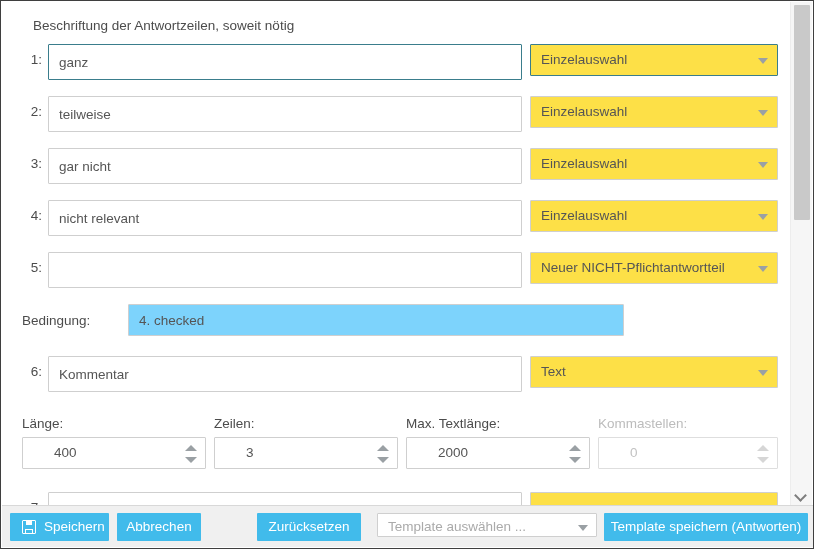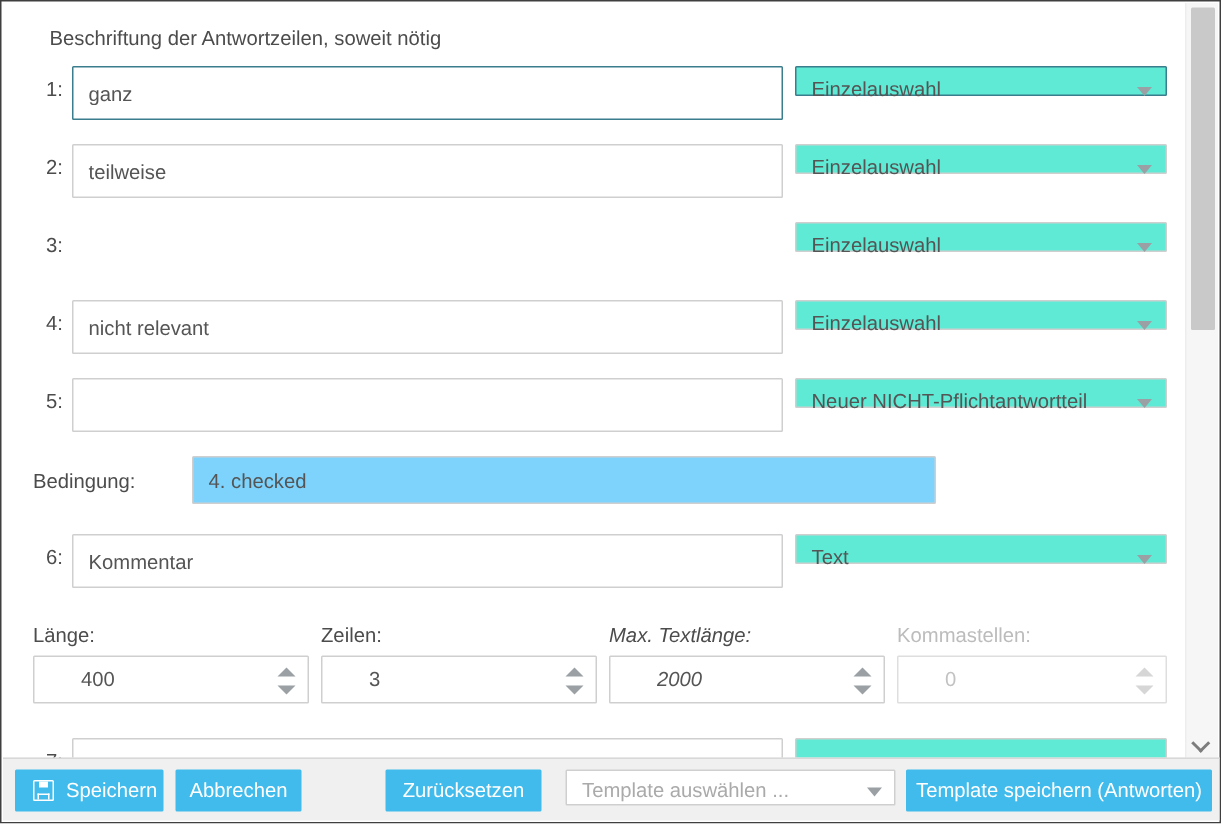--- a/index.html
+++ b/index.html
@@ -63,24 +63,24 @@
     color: #555;
     padding: 17px 10px;
     border-radius: 1px;
     outline: none;
   }
   .txt.focused { border: 1px solid #3a7d8c; }
   .sel {
     position: absolute;
     left: 528px;
     width: 248px;
-    height: 20px;
+    height: 32px;
     box-sizing: border-box;
     border: 1px solid #cfcfcf;
-    background: #5eead4;
+    background: #fde047;
     border-radius: 1px;
   }
   .sel.focused { border: 1px solid #3a7d8c; }
   .sel .selval {
     position: absolute;
     left: 10px; top: 0;
     right: 30px;
     line-height: 30px;
     font-size: 13.5px;
     color: #555;
@@ -295,20 +295,21 @@
         <div class="row" style="top: 94px;">
           <div class="rowlabel">2:</div>
           <input class="txt" readonly="readonly" value="teilweise" style="">
           <div class="sel">
             <div class="selval">Einzelauswahl</div>
             <span class="caret"></span>
           </div>
         </div>
         <div class="row" style="top: 146px;">
           <div class="rowlabel">3:</div>
+          <input class="txt" readonly="readonly" value="gar nicht" style="">
           <div class="sel">
             <div class="selval">Einzelauswahl</div>
             <span class="caret"></span>
           </div>
         </div>
         <div class="row" style="top: 198px;">
           <div class="rowlabel">4:</div>
           <input class="txt" readonly="readonly" value="nicht relevant" style="">
           <div class="sel">
             <div class="selval">Einzelauswahl</div>
@@ -358,21 +359,21 @@
         <div class="numgroup" style="left: 212px; width: 184px;">
           <span class="numlabel">Zeilen:</span>
           <div class="numbox">
             <div class="numval">3</div>
             <div class="spin">
               <i class="up"></i>
               <i class="down"></i>
             </div>
           </div>
         </div>
-        <div class="numgroup" style="left: 404px; width: 184px; font-style: italic;">
+        <div class="numgroup" style="left: 404px; width: 184px;">
           <span class="numlabel">Max. Textlänge:</span>
           <div class="numbox">
             <div class="numval">2000</div>
             <div class="spin">
               <i class="up"></i>
               <i class="down"></i>
             </div>
           </div>
         </div>
         <div class="numgroup" style="left: 596px; width: 180px;">

